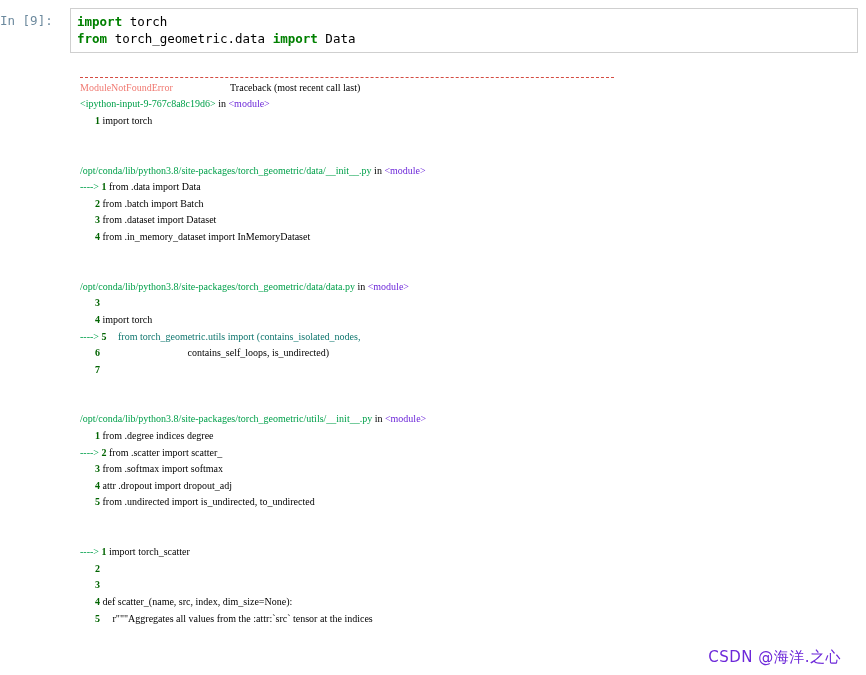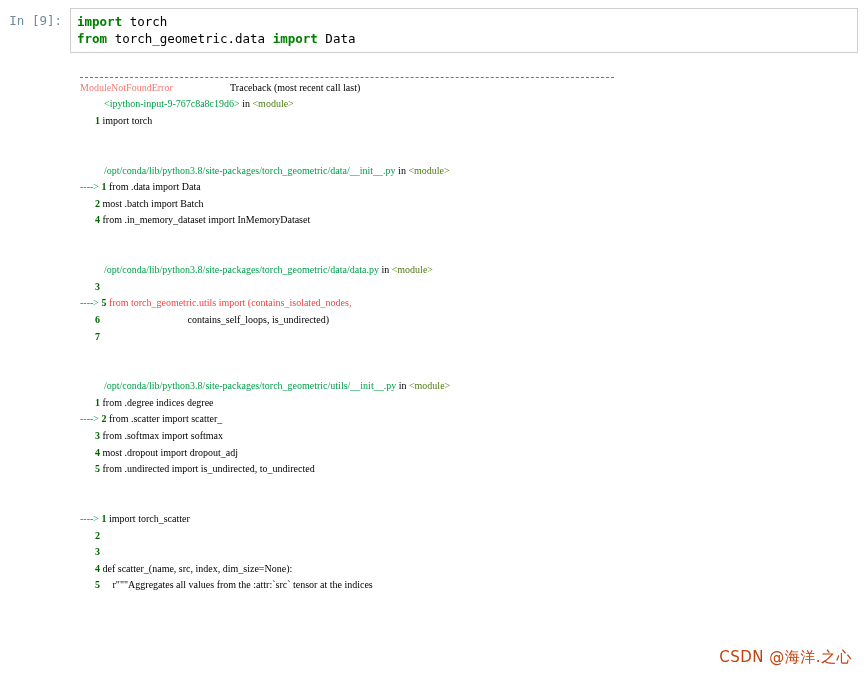--- a/index.html
+++ b/index.html
@@ -17,21 +17,20 @@
 
   
   .cell {
     display: flex;
     align-items: flex-start;
     padding-top: 8px;
   }
   .prompt {
     width: 62px;
     flex: 0 0 62px;
-    text-align: right;
     padding-right: 8px;
     color: #6d8a9e;
     font-size: 12.5px;
     line-height: 17px;
     padding-top: 4px;
     white-space: pre;
     font-family: "DejaVu Sans Mono", "Liberation Mono", monospace;
   }
   .input-box {
     flex: 1 1 auto;
@@ -69,33 +68,33 @@
   .hr-dashed {
     border: 0;
     border-top: 1px dashed #d44c42;
     margin: 0 0 2px 0;
     width: 534px;
   }
 
   
   .kw      { color: #008000; font-weight: bold; }                       
   .errhdr  { color: #f07a72; }
-  .path    { color: #00a04a; margin-left: 24px; }                       
-  .mod     { color: #4d7c0f; }                       
+  .path    { color: #00a04a; }                       
+  .mod     { color: #6d28d9; }                       
   .lnum    { color: #006400; font-weight: bold; }    
   .arrow   { color: #00a04a; }                       
-  .hl      { color: #ef4444; }                       
+  .hl      { color: #0f766e; margin-left: 9px; }                       
   .plain   { color: #000000; }
 
   
   .watermark {
     position: absolute;
-    right: 14px;
+    right: 25px;
     bottom: 8px;
-    color: #c2410c;
+    color: #6d28d9;
     font-size: 15px;
     font-family: "DejaVu Sans", "Liberation Sans", sans-serif;
     letter-spacing: 0.5px;
     user-select: none;
   }
 </style>
 </head>
 <body>
 
 <div class="cell">
@@ -114,40 +113,42 @@
   <div class="tb-line"><span class="errhdr">ModuleNotFoundError</span><span class="plain">                       </span><span class="plain">Traceback (most recent call last)</span></div>
 
   <div class="tb-line"><span class="path">&lt;ipython-input-9-767c8a8c19d6&gt;</span><span class="plain"> in </span><span class="mod">&lt;module&gt;</span></div>
   <div class="tb-line"><span class="arrow">      </span><span class="lnum">1</span><span class="plain"> import torch</span></div>
 
   <div class="tb-blank"></div>
   <div class="tb-blank"></div>
 
   <div class="tb-line"><span class="path">/opt/conda/lib/python3.8/site-packages/torch_geometric/data/__init__.py</span><span class="plain"> in </span><span class="mod">&lt;module&gt;</span></div>
   <div class="tb-line"><span class="arrow">----&gt; </span><span class="lnum">1</span><span class="plain"> from .data import Data</span></div>
-  <div class="tb-line"><span class="arrow">      </span><span class="lnum">2</span><span class="plain"> most .batch import Batch</span></div>
+  <div class="tb-line"><span class="arrow">      </span><span class="lnum">2</span><span class="plain"> from .batch import Batch</span></div>
+  <div class="tb-line"><span class="arrow">      </span><span class="lnum">3</span><span class="plain"> from .dataset import Dataset</span></div>
   <div class="tb-line"><span class="arrow">      </span><span class="lnum">4</span><span class="plain"> from .in_memory_dataset import InMemoryDataset</span></div>
 
   <div class="tb-blank"></div>
   <div class="tb-blank"></div>
 
   <div class="tb-line"><span class="path">/opt/conda/lib/python3.8/site-packages/torch_geometric/data/data.py</span><span class="plain"> in </span><span class="mod">&lt;module&gt;</span></div>
   <div class="tb-line"><span class="arrow">      </span><span class="lnum">3</span><span class="plain"></span></div>
+  <div class="tb-line"><span class="arrow">      </span><span class="lnum">4</span><span class="plain"> import torch</span></div>
   <div class="tb-line"><span class="arrow">----&gt; </span><span class="lnum">5</span><span class="hl"> from torch_geometric.utils import (contains_isolated_nodes,</span></div>
   <div class="tb-line"><span class="arrow">      </span><span class="lnum">6</span><span class="plain">                                   contains_self_loops, is_undirected)</span></div>
   <div class="tb-line"><span class="arrow">      </span><span class="lnum">7</span><span class="plain"></span></div>
 
   <div class="tb-blank"></div>
   <div class="tb-blank"></div>
 
   <div class="tb-line"><span class="path">/opt/conda/lib/python3.8/site-packages/torch_geometric/utils/__init__.py</span><span class="plain"> in </span><span class="mod">&lt;module&gt;</span></div>
   <div class="tb-line"><span class="arrow">      </span><span class="lnum">1</span><span class="plain"> from .degree indices degree</span></div>
   <div class="tb-line"><span class="arrow">----&gt; </span><span class="lnum">2</span><span class="plain"> from .scatter import scatter_</span></div>
   <div class="tb-line"><span class="arrow">      </span><span class="lnum">3</span><span class="plain"> from .softmax import softmax</span></div>
-  <div class="tb-line"><span class="arrow">      </span><span class="lnum">4</span><span class="plain"> most .dropout import dropout_adj</span></div>
+  <div class="tb-line"><span class="arrow">      </span><span class="lnum">4</span><span class="plain"> attr .dropout import dropout_adj</span></div>
   <div class="tb-line"><span class="arrow">      </span><span class="lnum">5</span><span class="plain"> from .undirected import is_undirected, to_undirected</span></div>
 
   <div class="tb-blank"></div>
   <div class="tb-blank"></div>
 
   <div class="tb-line"><span class="arrow">----&gt; </span><span class="lnum">1</span><span class="plain"> import torch_scatter</span></div>
   <div class="tb-line"><span class="arrow">      </span><span class="lnum">2</span><span class="plain"></span></div>
   <div class="tb-line"><span class="arrow">      </span><span class="lnum">3</span><span class="plain"></span></div>
   <div class="tb-line"><span class="arrow">      </span><span class="lnum">4</span><span class="plain"> def scatter_(name, src, index, dim_size=None):</span></div>
   <div class="tb-line"><span class="arrow">      </span><span class="lnum">5</span><span class="plain">     r"""Aggregates all values from the :attr:`src` tensor at the indices</span></div>

